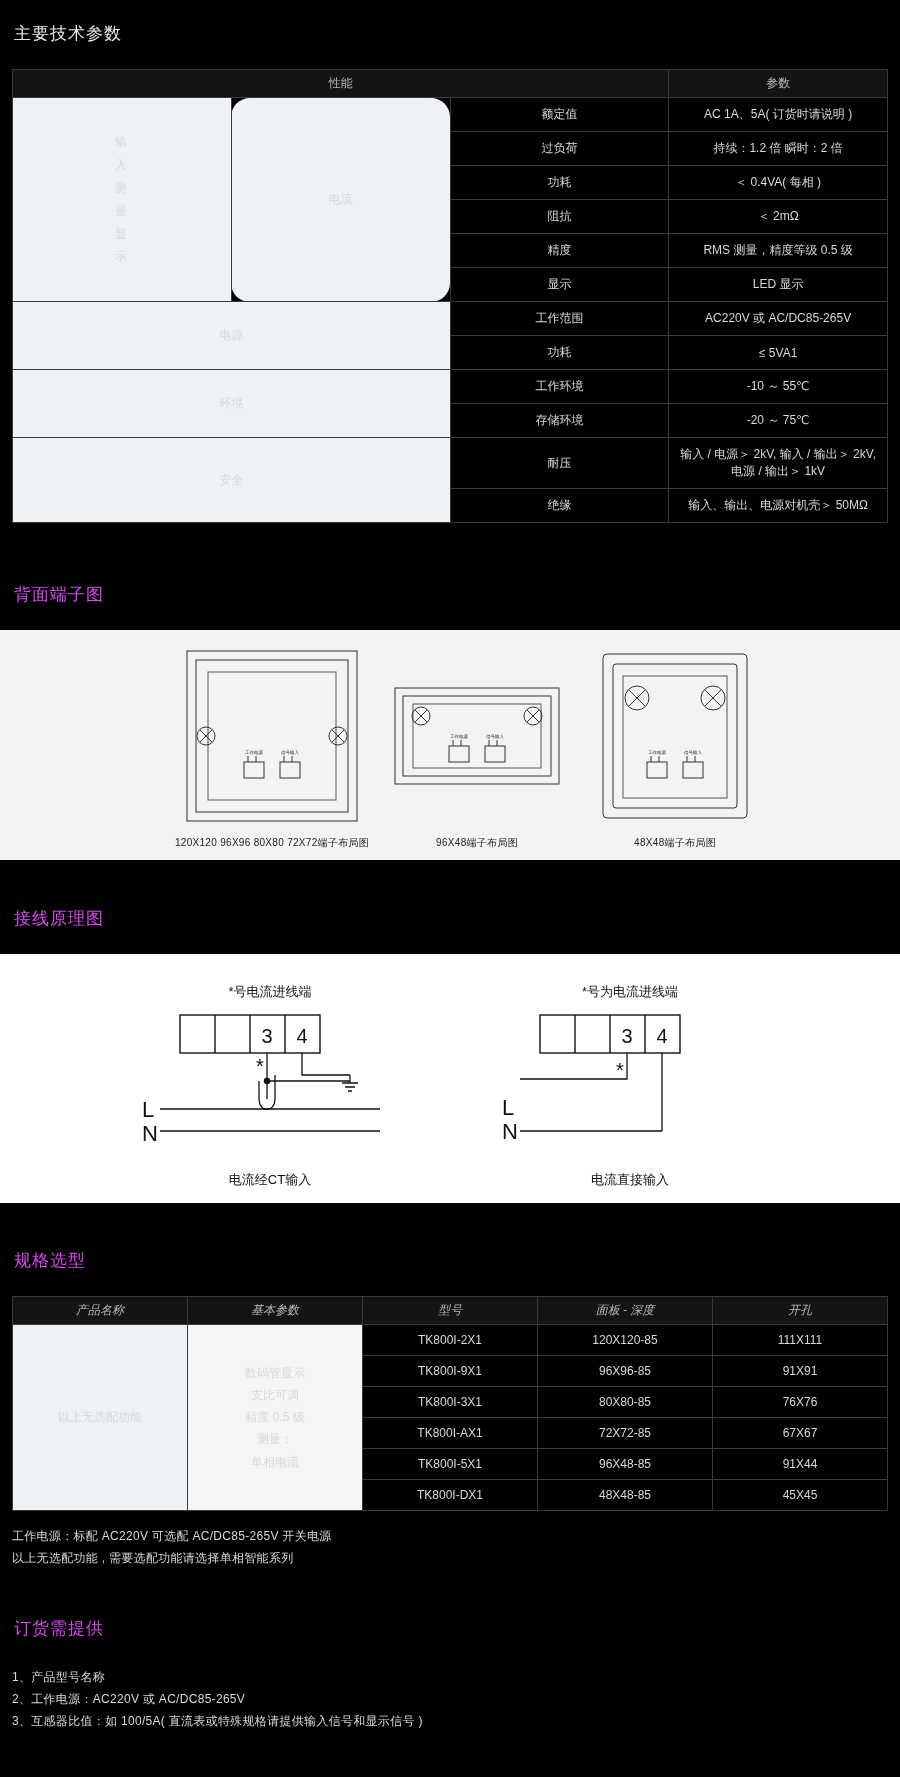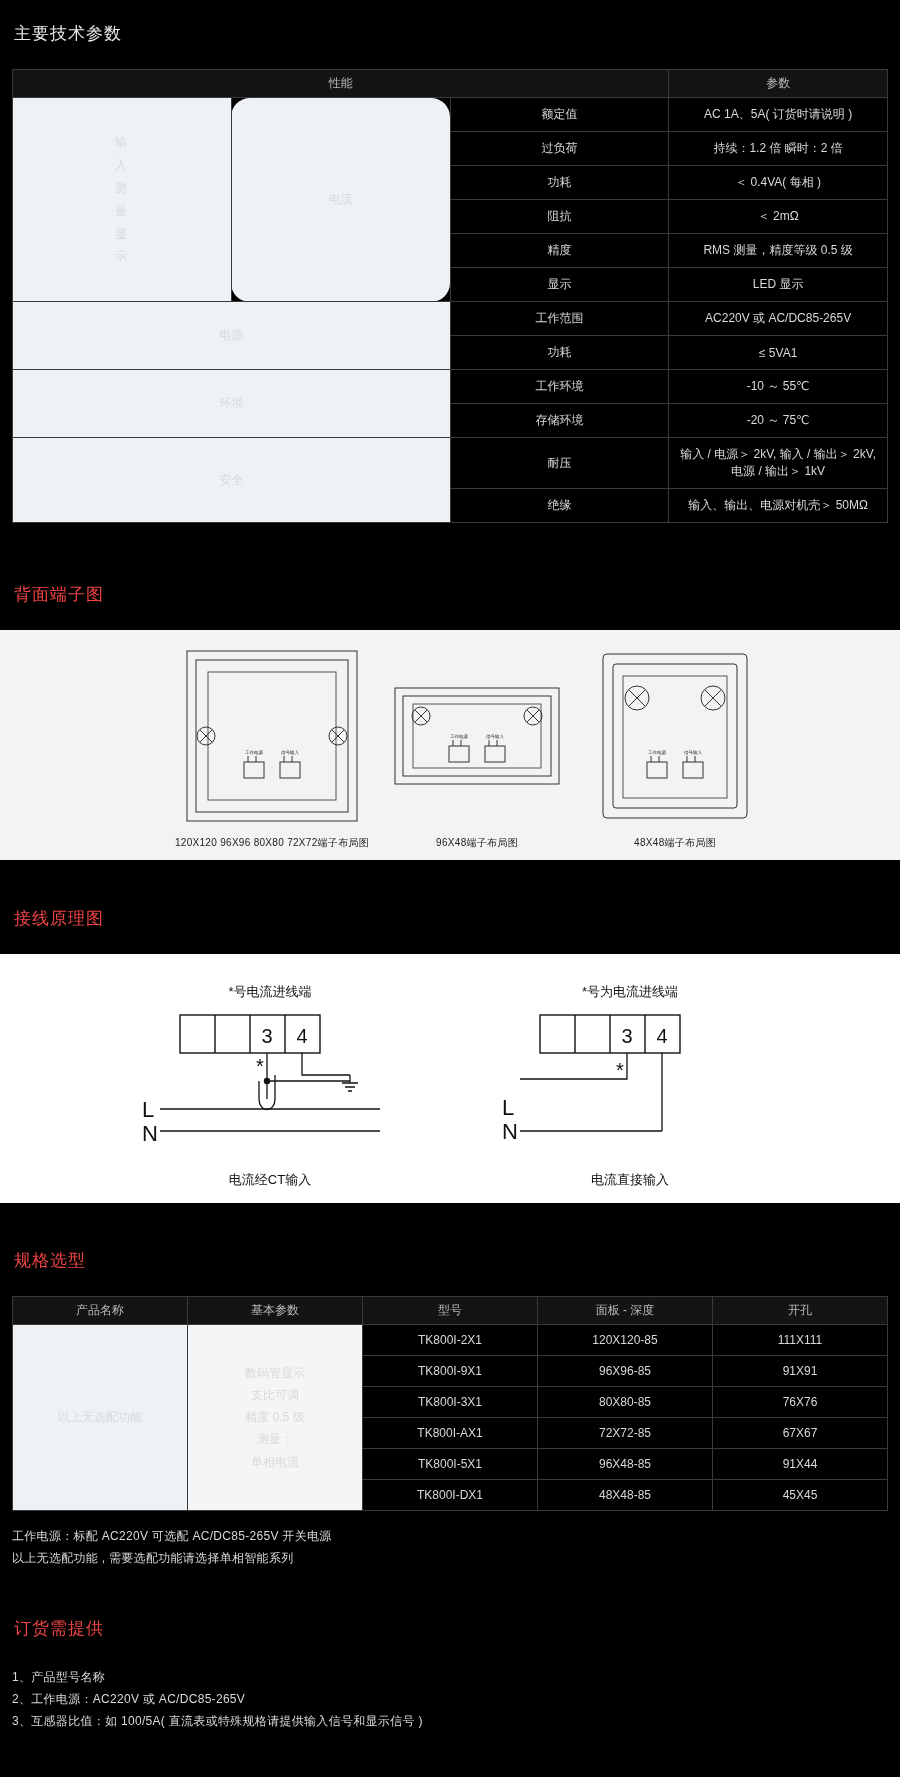--- a/index.html
+++ b/index.html
@@ -17,21 +17,21 @@
   }
 
   
   .section-head {
     color: #e8e8e8;
     font-size: 17px;
     letter-spacing: 1px;
     padding: 8px 0 10px 14px;
     font-weight: normal;
   }
-  .section-head.dark { color: #ef4444; }
+  .section-head.dark { color: #d946ef; }
 
   
   .spec-wrap { padding: 0 12px 14px 12px; }
   table.spec {
     width: 100%;
     border-collapse: collapse;
     table-layout: fixed;
   }
   table.spec th, table.spec td {
     border: 1px solid #3a3a3a;
@@ -128,20 +128,21 @@
     vertical-align: middle;
     padding: 8px 4px;
     font-weight: normal;
   }
   table.model thead th {
     background: #141414;
     color: #b9b9b9;
     font-size: 12px;
     height: 26px;
     padding: 5px 4px;
+    font-style: italic;
   }
   td.m-name {
     background: #eef1f6;
     color: #1a1a1a;
     width: 172px;
     font-size: 12px;
   }
   td.m-param {
     background: #f4f5f7;
     color: #1a1a1a;

